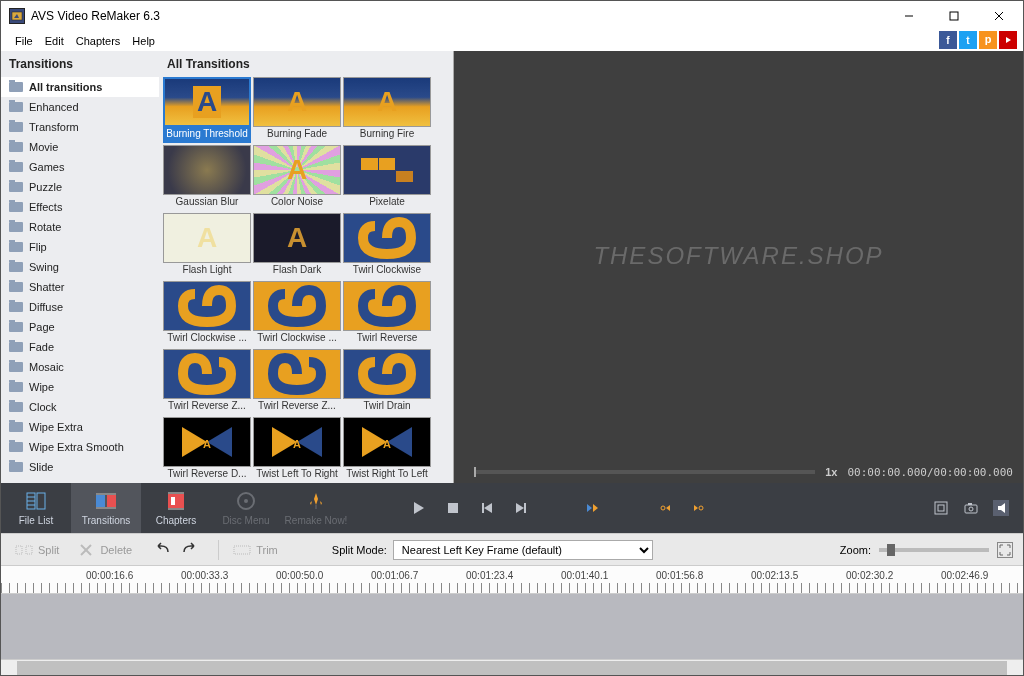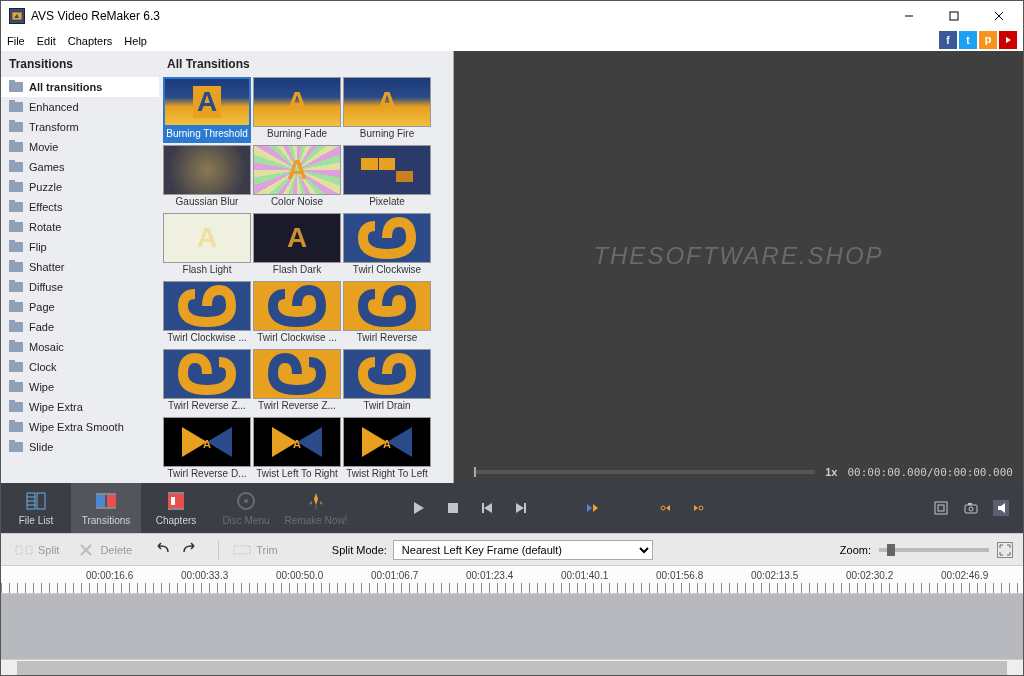--- a/index.html
+++ b/index.html
@@ -3,21 +3,21 @@
 <meta charset="utf-8">
 <style>
 *{box-sizing:border-box;margin:0;padding:0;font-family:"Segoe UI",Tahoma,sans-serif;font-size:11px;user-select:none;}
 body{background:#fff;width:1024px;height:676px;overflow:hidden;display:flex;flex-direction:column;border:1px solid #555;}
 .titlebar{height:30px;display:flex;align-items:center;padding:0 2px;}
 .app-icon{width:16px;height:16px;margin:0 6px;background:#3a4a7a;border:1px solid #222;display:flex;align-items:center;justify-content:center;}
 .app-icon svg{width:12px;height:12px;}
 .title-text{flex:1;font-size:12px;color:#000;}
 .win-btns{display:flex;}
 .win-btn{width:45px;height:28px;display:flex;align-items:center;justify-content:center;color:#222;}
-.menubar{height:20px;display:flex;align-items:center;padding:0 0;gap:0;position:relative;}
+.menubar{height:20px;display:flex;align-items:center;padding:0 8px;gap:0;position:relative;}
 .menu-item{padding:2px 6px;color:#000;font-size:11px;}
 .social{position:absolute;right:6px;top:0;display:flex;gap:2px;}
 .social div{width:18px;height:18px;display:flex;align-items:center;justify-content:center;color:#fff;font-weight:bold;font-size:10px;}
 .fb{background:#3b5998;}
 .tw{background:#1da1f2;}
 .pin{background:#f7931e;}
 .yt{background:#cc0000;}
 .upper{flex:0 0 399px;display:flex;background:#ecedf0;}
 .left-col{width:158px;background:#ecedf0;display:flex;flex-direction:column;}
 .panel-head{height:26px;padding:6px 8px;font-weight:bold;color:#222;font-size:12px;background:#ecedf0;}
@@ -165,45 +165,49 @@
         <div class="cat-item">
           <div class="folder-ico"></div>
           <span>Rotate</span>
         </div>
         <div class="cat-item">
           <div class="folder-ico"></div>
           <span>Flip</span>
         </div>
         <div class="cat-item">
           <div class="folder-ico"></div>
+          <span>Swing</span>
+        </div>
+        <div class="cat-item">
+          <div class="folder-ico"></div>
           <span>Shatter</span>
         </div>
         <div class="cat-item">
           <div class="folder-ico"></div>
           <span>Diffuse</span>
         </div>
         <div class="cat-item">
           <div class="folder-ico"></div>
           <span>Page</span>
         </div>
         <div class="cat-item">
           <div class="folder-ico"></div>
           <span>Fade</span>
         </div>
         <div class="cat-item">
           <div class="folder-ico"></div>
           <span>Mosaic</span>
         </div>
         <div class="cat-item">
           <div class="folder-ico"></div>
+          <span>Wipe</span>
+        </div>
+        <div class="cat-item">
+          <div class="folder-ico"></div>
           <span>Clock</span>
-        </div>
-        <div class="cat-item">
-          <div class="folder-ico"></div>
-          <span>Wipe</span>
         </div>
         <div class="cat-item">
           <div class="folder-ico"></div>
           <span>Wipe Extra</span>
         </div>
         <div class="cat-item">
           <div class="folder-ico"></div>
           <span>Wipe Extra Smooth</span>
         </div>
         <div class="cat-item">

